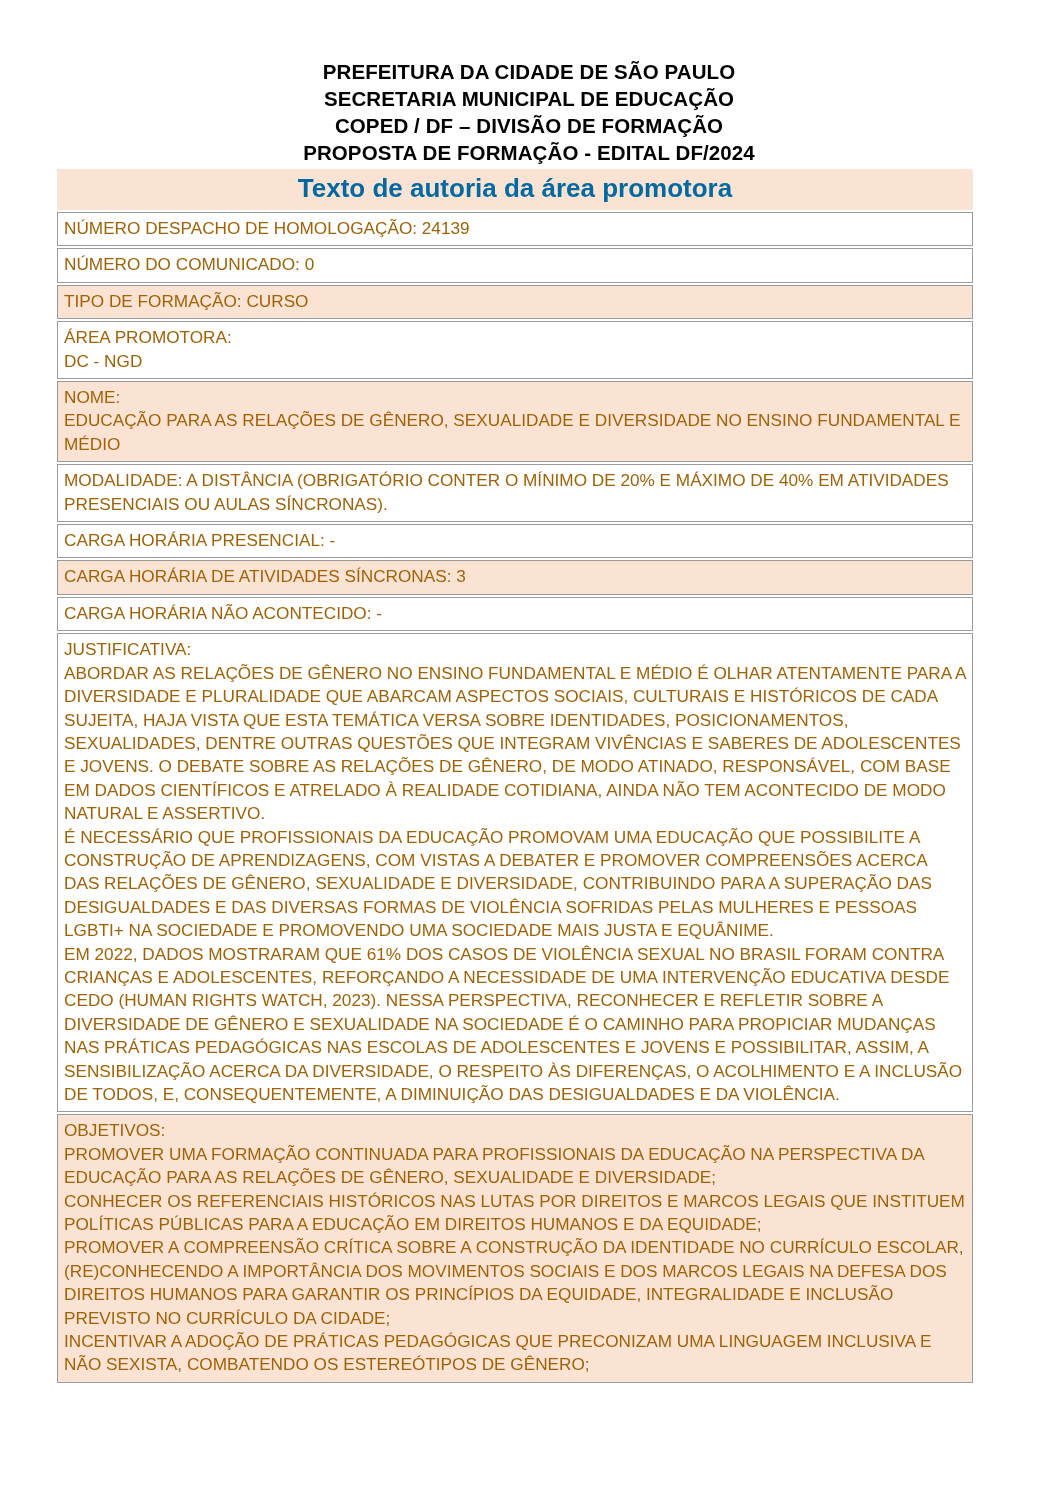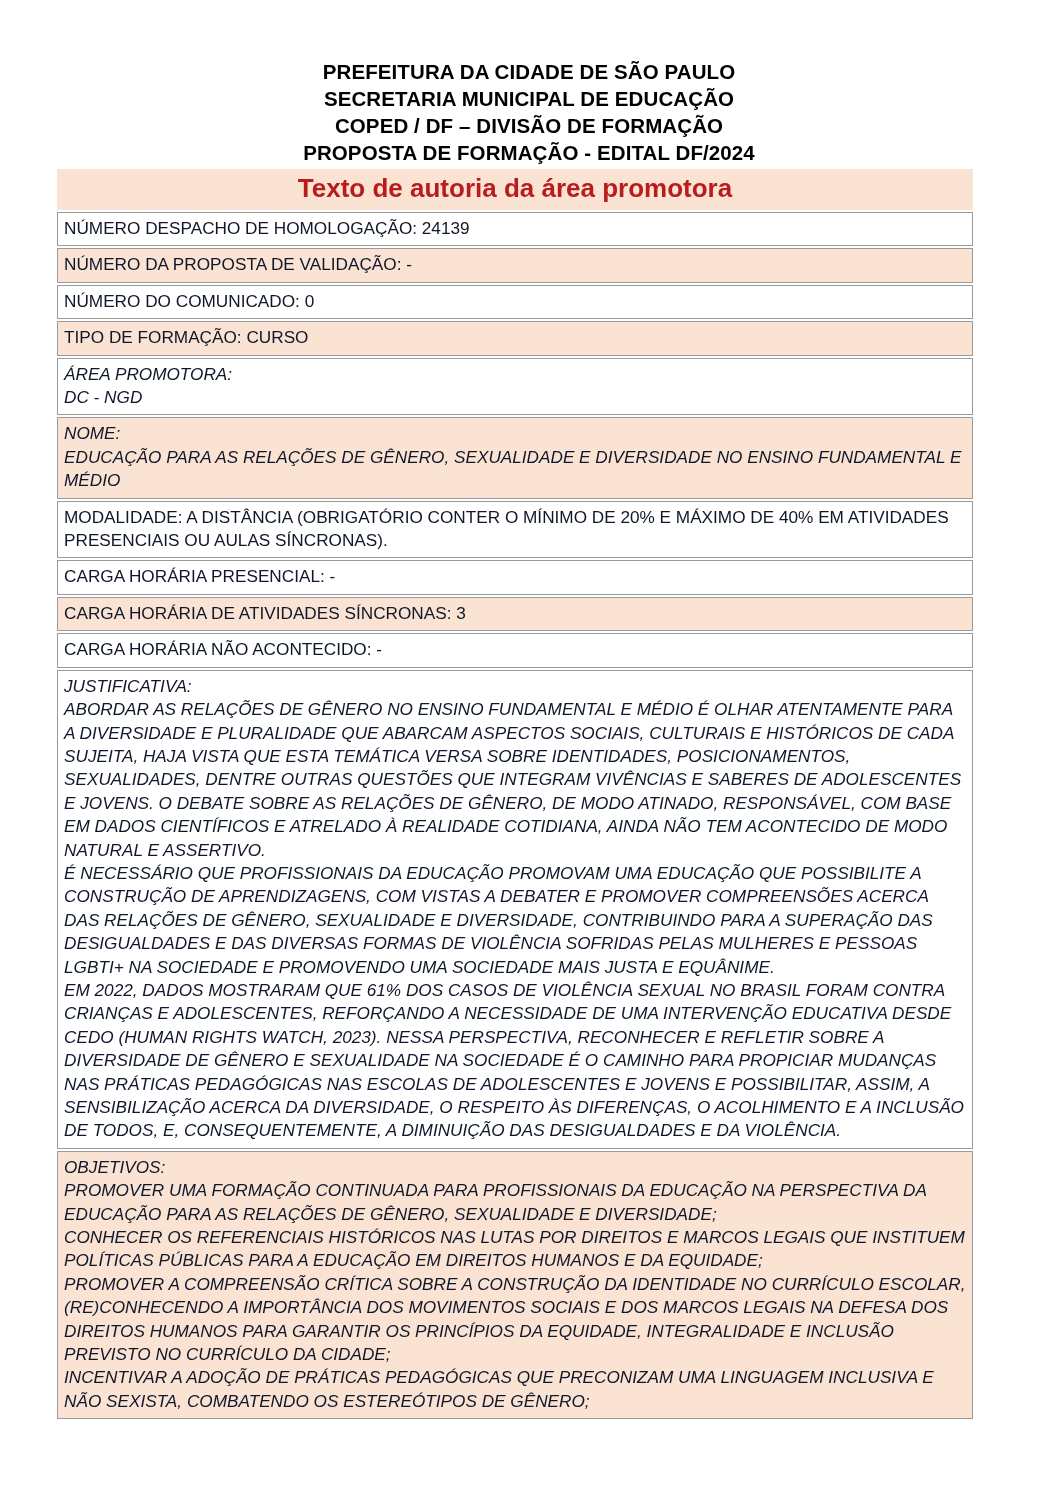--- a/index.html
+++ b/index.html
@@ -43,45 +43,45 @@
     margin-top: 3px;
     margin-left: 57px;
     margin-right: 85px;
     background: #fbe3d4;
     text-align: center;
     padding: 4px 0 7px 0;
   }
   .banner-title {
     font-size: 26px;
     font-weight: bold;
-    color: #b91c1c;
+    color: #0369a1;
     line-height: 30px;
   }
 
   
   .doc-table {
     margin-left: 57px;
     width: 916px;
     border-collapse: separate;
     border-spacing: 0 2px;
   }
   .doc-table td {
     border: 1px solid #9a9a9a;
     padding: 4px 6px 5px 6px;
     vertical-align: top;
     font-size: 17.2px;
     line-height: 23.4px;
     font-weight: normal;
-    color: #0f172a;
+    color: #a16207;
   }
   .row-white td { background: #ffffff; }
   .row-peach td { background: #fbe3d4; }
   .cell-bold { font-weight: bold; }
 
-  .para { margin: 0; font-style: italic; }
+  .para { margin: 0; }
   .para + .para { margin-top: 0; }
 </style>
 </head>
 <body>
 
 <div class="page">
 
   <div class="masthead">
     <div class="masthead-line">PREFEITURA DA CIDADE DE SÃO PAULO</div>
     <div class="masthead-line">SECRETARIA MUNICIPAL DE EDUCAÇÃO</div>
@@ -90,23 +90,20 @@
   </div>
 
   <div class="banner">
     <div class="banner-title">Texto de autoria da área promotora</div>
   </div>
 
   <table class="doc-table">
     <tbody>
       <tr class="row-white">
         <td>NÚMERO DESPACHO DE HOMOLOGAÇÃO:  24139</td>
-      </tr>
-      <tr class="row-peach">
-        <td>NÚMERO DA PROPOSTA DE VALIDAÇÃO:  -</td>
       </tr>
       <tr class="row-white">
         <td>NÚMERO DO COMUNICADO: 0</td>
       </tr>
       <tr class="row-peach">
         <td>TIPO DE FORMAÇÃO: CURSO</td>
       </tr>
       <tr class="row-white">
         <td class="cell-bold">
           <div class="para">ÁREA PROMOTORA:</div>

